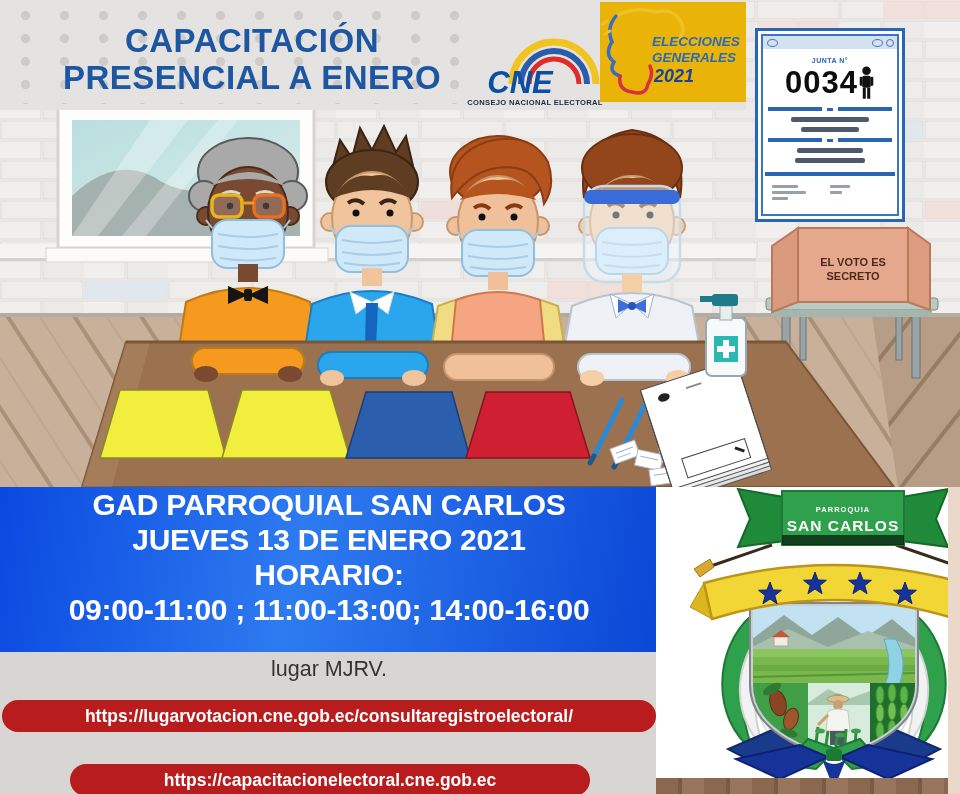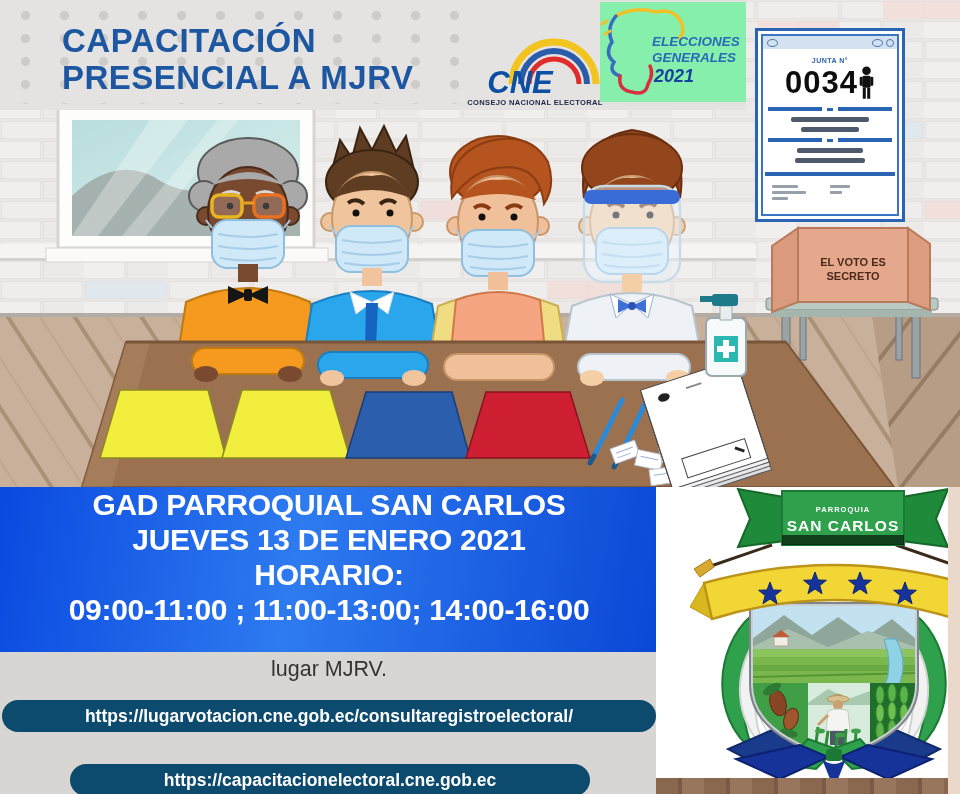--- a/index.html
+++ b/index.html
@@ -6,23 +6,23 @@
   .poster{position:relative;width:960px;height:794px;overflow:hidden;background:#e5e3e2;
     font-family:"Liberation Sans",sans-serif;}
   .abs{position:absolute;}
   svg text{font-family:"Liberation Sans",sans-serif;}
 
   
   .header{left:0;top:0;width:746px;height:110px;background:#e5e3e1;z-index:2;}
   .dots{left:6px;top:4px;width:468px;height:100px;opacity:.75;
     background-image:radial-gradient(circle,#c6c3c0 4.2px,rgba(0,0,0,0) 5px);
     background-size:39px 23px;}
-  .title{left:62px;top:22px;width:380px;text-align:left;color:#1d57a2;
+  .title{left:62px;top:22px;width:380px;text-align:center;color:#1d57a2;
     font-weight:800;font-size:33px;line-height:37px;letter-spacing:.5px;}
-  .eg-box{left:600px;top:2px;width:146px;height:100px;background:#86efac;z-index:2;}
+  .eg-box{left:600px;top:2px;width:146px;height:100px;background:#eab308;z-index:2;}
 
   
   .junta-card{left:755px;top:28px;width:150px;height:194px;background:#fff;
     border:3px solid #2a64b4;box-shadow:inset 0 0 0 3px #fff,inset 0 0 0 5px #3a74c4;
     z-index:4;box-sizing:border-box;}
   .jc-head{margin:5px 5px 0 5px;height:13px;background:#d4e2f0;position:relative;}
   .jc-head i{position:absolute;top:3px;width:9px;height:6px;border:1.5px solid #4a78b0;border-radius:50%;}
   .jc-label{margin-top:8px;text-align:center;font-size:7px;font-weight:bold;color:#2a64b4;letter-spacing:.5px;}
   .jc-numrow{display:flex;justify-content:center;align-items:center;margin-top:1px;}
   .jc-num{font-size:31px;font-weight:800;color:#0d0d0d;letter-spacing:1px;}
@@ -36,21 +36,21 @@
 
   
   .banner{left:0;top:487px;width:658px;height:165px;z-index:2;
     background:linear-gradient(100deg,#0a49e0 0%,#2e7bf0 45%,#0b47d6 100%);
     color:#fff;text-align:center;font-weight:800;font-size:30px;line-height:35px;
     box-sizing:border-box;letter-spacing:-.3px;}
 
   
   .footer{left:0;top:652px;width:658px;height:142px;background:#d8d6d3;z-index:2;}
   .f-text{position:absolute;width:100%;text-align:center;color:#333;font-size:21.5px;line-height:25px;}
-  .pill{position:absolute;background:#0c4a6e;border-radius:18px;color:#fff;font-weight:bold;
+  .pill{position:absolute;background:#b91c1c;border-radius:18px;color:#fff;font-weight:bold;
     font-size:17.5px;display:flex;align-items:center;justify-content:center;cursor:pointer;}
 
   
   .coat-panel{left:656px;top:487px;width:292px;height:291px;background:#fff;z-index:3;padding-left:32px;}
   .right-strip{left:948px;top:487px;width:12px;height:307px;background:#ead8ca;z-index:3;}
   .bottom-strip{left:656px;top:778px;width:292px;height:16px;z-index:3;
     background:repeating-linear-gradient(90deg,#8a6850 0 22px,#7a5a44 22px 26px,#97765d 26px 48px);}
 </style>
 </head>
 <body>
@@ -317,21 +317,21 @@
       <rect x="714" y="336" width="24" height="26" fill="#2ab8b0"></rect>
       <rect x="723" y="340" width="6" height="18" fill="#fff"></rect>
       <rect x="717" y="346" width="18" height="6" fill="#fff"></rect>
     </g>
   </svg>
 
   <div class="abs header">
     <div class="abs dots"></div>
     <div class="abs title">
       <div>CAPACITACIÓN</div>
-      <div>PRESENCIAL A MJRV</div>
+      <div>PRESENCIAL A ENERO</div>
     </div>
     <svg class="abs" style="left:455px;top:0" width="160" height="110" viewBox="455 0 160 110">
       <path d="M512,84 A42,42 0 0 1 596,84" stroke="#f2c420" stroke-width="7" fill="none"></path>
       <path d="M521,84 A33,33 0 0 1 587,84" stroke="#2a5caa" stroke-width="6" fill="none"></path>
       <path d="M529,84 A25,25 0 0 1 579,84" stroke="#e02b2b" stroke-width="5" fill="none"></path>
       <text x="520" y="93" text-anchor="middle" font-size="31" font-weight="900" font-style="italic" fill="#0b4ea2">CNE</text>
       <text x="535" y="105" text-anchor="middle" font-size="7.6" font-weight="bold" fill="#222b4a" letter-spacing=".3">CONSEJO NACIONAL ELECTORAL</text>
     </svg>
   </div>
 

